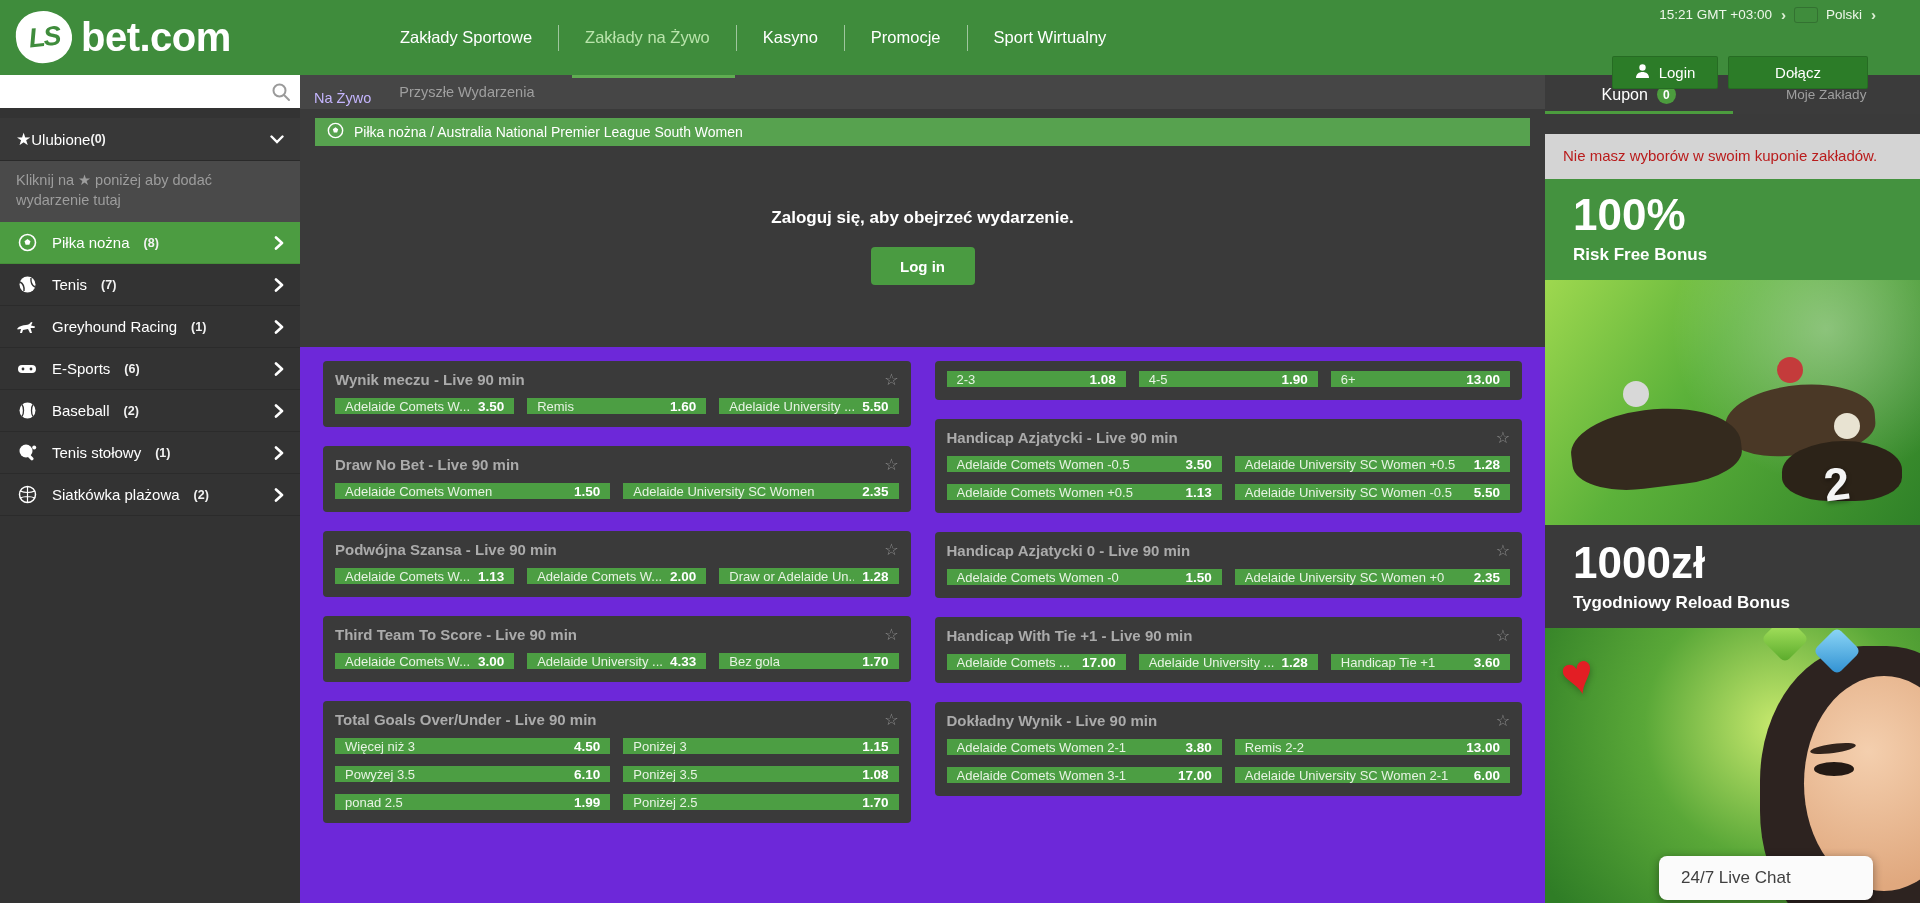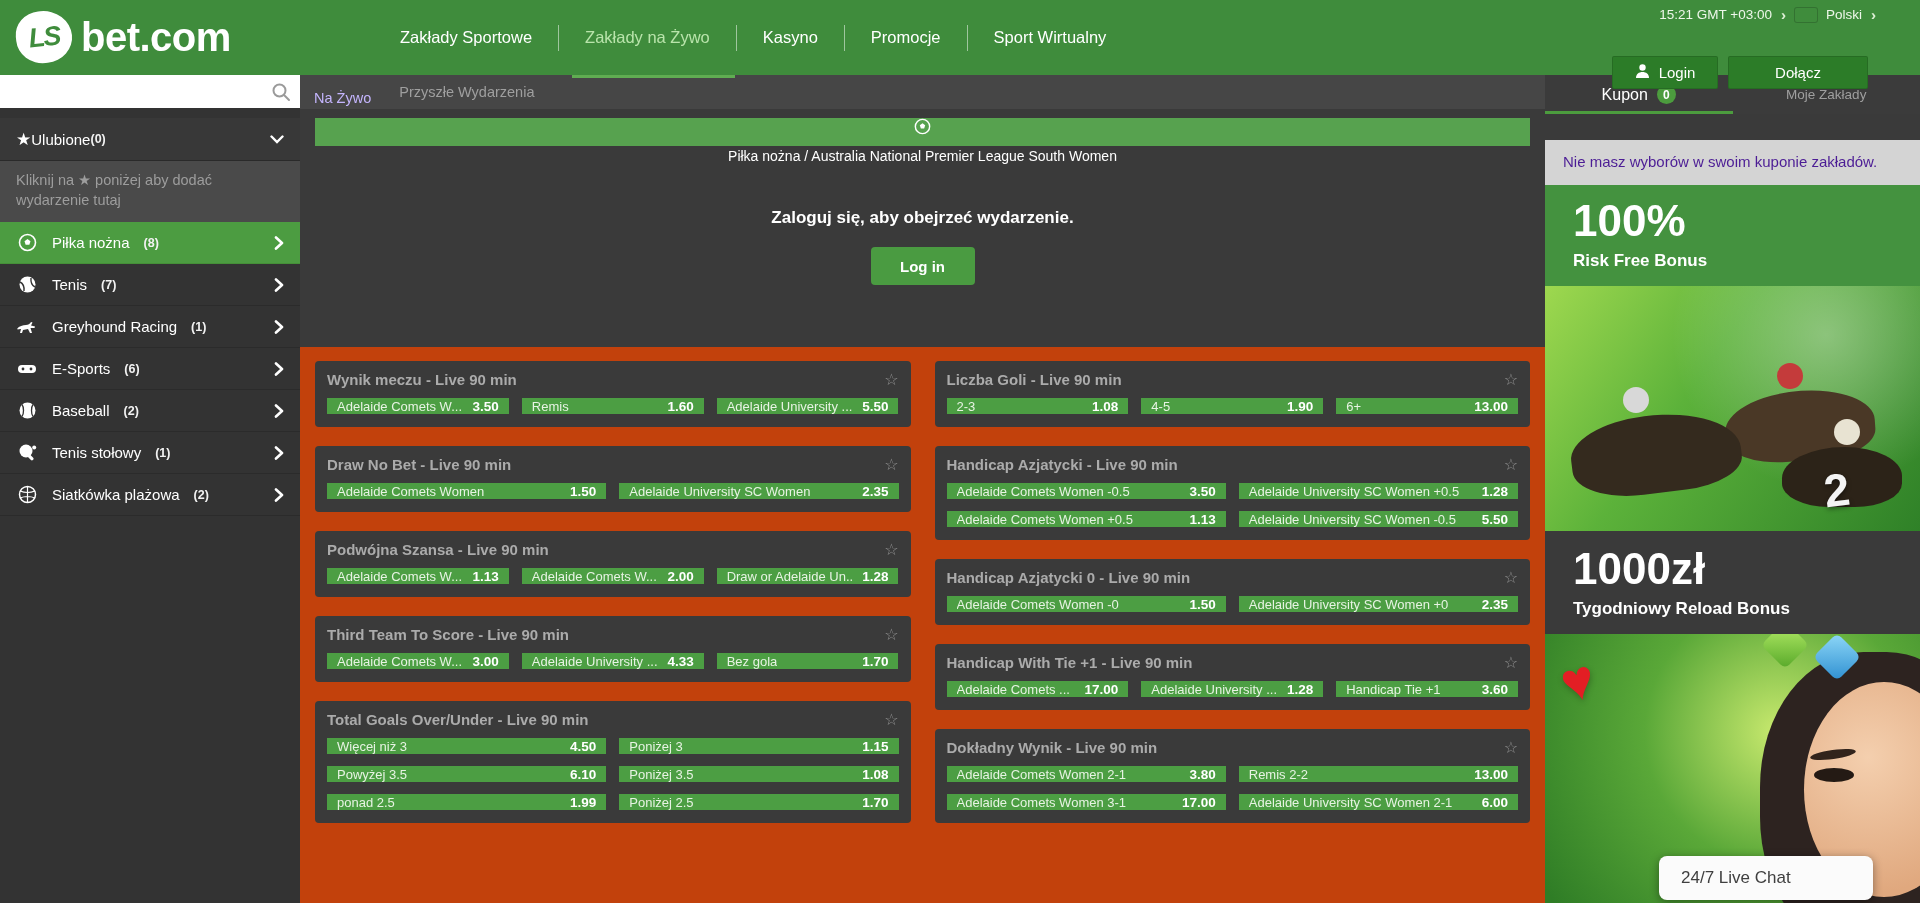--- a/index.html
+++ b/index.html
@@ -55,28 +55,28 @@
   .sport-row.active { background:#4c9c41; border-bottom-color:#459038; }
   .sport-icon { width:22px; display:flex; justify-content:center; }
 
   
   .main { position:absolute; left:300px; top:75px; width:1245px; bottom:0; display:flex; flex-direction:column; }
   .main-tabs { height:34px; background:#464646; display:flex; align-items:center; gap:28px; padding-left:14px; }
   .main-tab { font-size:14.5px; color:#9f9f9f; cursor:pointer; }
   .main-tab.active { color:#c4b5fd;margin-top:12px; }
 
   .league-bar { margin:9px 15px 0; height:28px; background:#57a24f; display:flex; align-items:center; gap:10px;
-                padding:0 12px; color:#fff; font-size:14px;flex-direction:column; }
+                padding:0 12px; color:#fff; font-size:14px; }
 
   .login-sec { height:201px; display:flex; flex-direction:column; align-items:center; justify-content:center; }
   .login-prompt { color:#fff; font-weight:bold; font-size:17px; }
   .btn-login-main { margin-top:19px; width:104px; height:38px; background:#4a9b41; border-radius:4px; color:#fff;
                     font-weight:bold; font-size:15px; display:flex; align-items:center; justify-content:center; cursor:pointer; }
 
-  .markets-wrap { flex:1; background:#c2410c; display:flex; gap:24px; padding:14px 15px 0; overflow:hidden; }
+  .markets-wrap { flex:1; background:#6d28d9; display:flex; gap:24px; padding:14px 23px 0; overflow:hidden; }
   .mcol { flex:1; min-width:0; }
   .card { background:#3a3a3a; border-radius:4px; padding:10px 12px 13px; margin-bottom:19px; }
   .card-head { display:flex; align-items:center; justify-content:space-between; margin-bottom:10px; }
   .card-title { color:#ababab; font-weight:bold; font-size:15px; }
   .card-star { color:#8f8f8f; font-size:16px; cursor:pointer; line-height:1; }
   .card-star::before { content:"☆"; }
   .orow { display:flex; gap:13px; }
   .orow + .orow { margin-top:12px; }
   .odd { flex:1; min-width:0; height:16px; background:#4c9e43; border-radius:0; display:flex; align-items:center;
          justify-content:space-between; padding:0 10px; cursor:pointer; }
@@ -85,21 +85,21 @@
 
   
   .betslip { position:absolute; left:1545px; top:75px; width:375px; bottom:0; background:#3a3a3a; overflow:hidden; z-index:4; }
   .bs-tabs { height:39px; display:flex; background:#3b3b3b; }
   .bs-tab { flex:1; display:flex; align-items:center; justify-content:center; gap:9px; cursor:pointer; }
   .bs-tab.active { box-shadow: inset 0 -3px 0 #4c9c3e; }
   .bs-tab.active .bs-tab-label { color:#fff; font-size:16px; }
   .bs-tab:not(.active) .bs-tab-label { color:#9f9f9f; font-size:13.5px; }
   .badge { width:19px; height:19px; border-radius:50%; background:#4c9c3e; color:#fff; font-size:12px;
            font-weight:bold; display:flex; align-items:center; justify-content:center; }
-  .bs-empty { margin-top:26px; background:#d4d4d4; color:#4c1d95; font-size:15px; line-height:1.4; padding:11px 18px 13px; }
+  .bs-empty { margin-top:20px; background:#d4d4d4; color:#b91c1c; font-size:15px; line-height:1.4; padding:11px 18px 13px; }
   .promo1 { background:#44923f; padding:13px 10px 15px 28px; }
   .promo2 { padding:15px 10px 15px 28px; }
   .promo-title { color:#fff; font-weight:bold; font-size:44px; line-height:1.05; }
   .promo-sub { color:#fff; font-weight:bold; font-size:17px; margin-top:7px; }
 
   .img-horse { height:245px; position:relative; overflow:hidden;
                background: linear-gradient(125deg,#9ed84f 0%,#5cb23a 40%,#2f8128 100%); }
   .img-horse::before { content:""; position:absolute; inset:0;
                background: radial-gradient(circle at 75% 20%, rgba(255,255,255,0.35), transparent 45%); }
   .hs { position:absolute; background:#342a1e; }
@@ -456,24 +456,20 @@
               <span class="odd-label">Poniżej 2.5</span>
               <span class="odd-val">1.70</span>
             </div>
           </div>
         </div>
       </div>
 
       <div class="mcol">
 
         <div class="card">
-          <div class="card-head">
-            <span class="card-title">Liczba Goli - Live 90 min</span>
-            <span class="card-star"></span>
-          </div>
           <div class="orow">
             <div class="odd">
               <span class="odd-label">2-3</span>
               <span class="odd-val">1.08</span>
             </div>
             <div class="odd">
               <span class="odd-label">4-5</span>
               <span class="odd-val">1.90</span>
             </div>
             <div class="odd">

